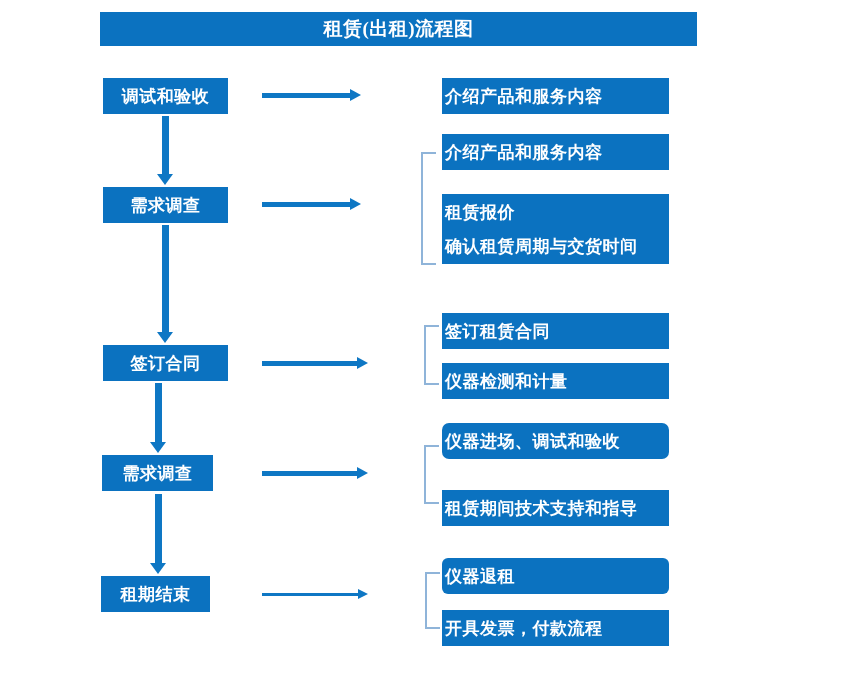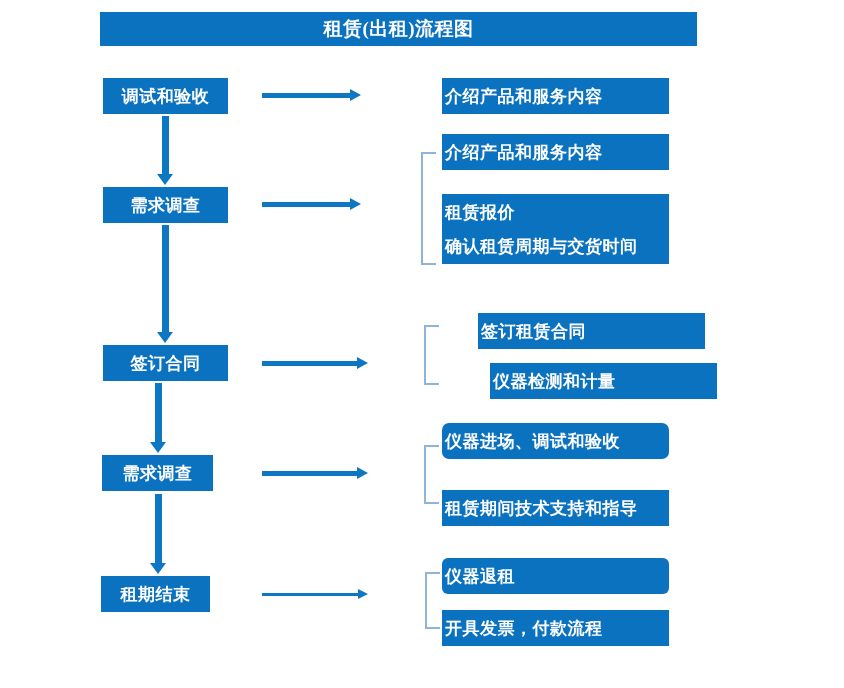--- a/index.html
+++ b/index.html
@@ -197,23 +197,23 @@
   <div class="bracket" style="left:421px; top:152px; height:113px;"></div>
 
   <div class="box detail" style="top:134px;">介绍产品和服务内容</div>
 
   <div class="box detail" style="top:194px;">租赁报价</div>
 
   <div class="box detail" style="top:228px;">确认租赁周期与交货时间</div>
 
   <div class="bracket" style="left:424px; top:325px; height:60px;"></div>
 
-  <div class="box detail" style="top:313px;margin-left:36px;">签订租赁合同</div>
-
-  <div class="box detail" style="top:363px;margin-left:48px;">仪器检测和计量</div>
+  <div class="box detail" style="top:313px;">签订租赁合同</div>
+
+  <div class="box detail" style="top:363px;">仪器检测和计量</div>
 
   <div class="bracket" style="left:424px; top:445px; height:59px;"></div>
 
   <div class="box detail" style="top:423px;border-radius:7px;">仪器进场、调试和验收</div>
 
   <div class="box detail" style="top:490px;">租赁期间技术支持和指导</div>
 
   <div class="bracket" style="left:425px; top:572px; height:57px;"></div>
 
   <div class="box detail" style="top:558px;border-radius:6px;">仪器退租</div>

